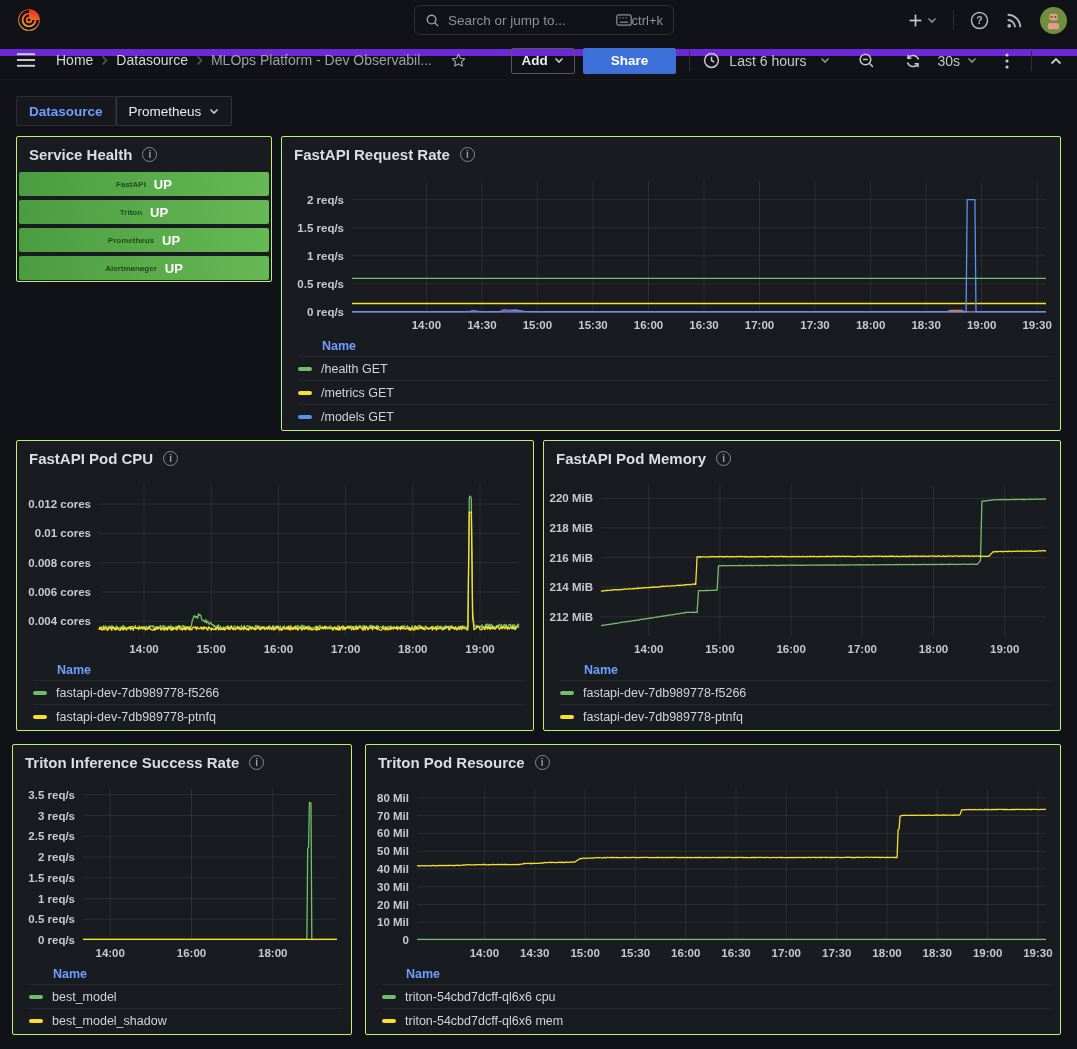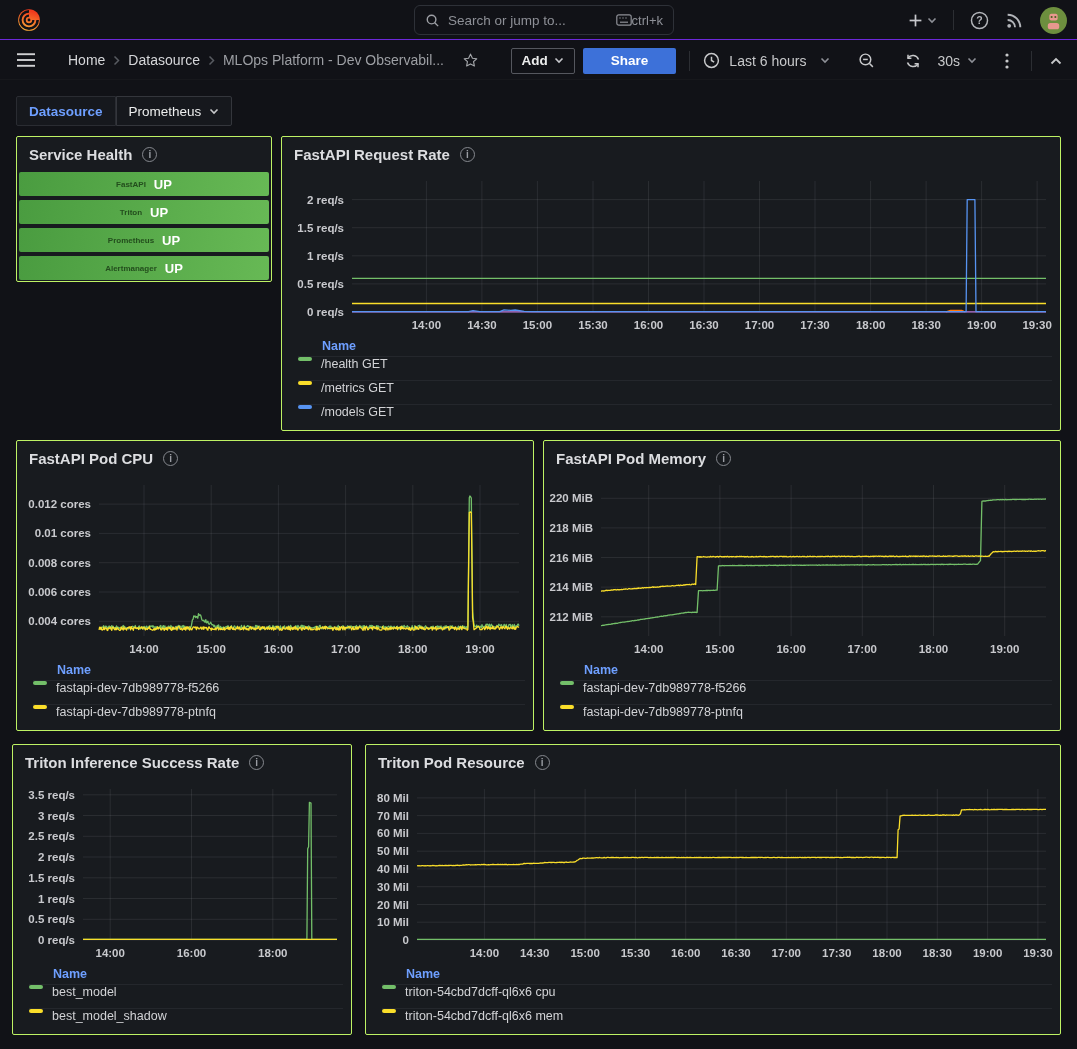--- a/index.html
+++ b/index.html
@@ -1,30 +1,30 @@
 <!DOCTYPE html>
 <html><head>
 <meta charset="utf-8">
 <style>
 *{margin:0;padding:0;box-sizing:border-box}
 html,body{width:1077px;height:1049px;background:#111217;font-family:"Liberation Sans",sans-serif;color:#ccccdc;overflow:hidden;position:relative}
 svg{display:block}
 
-.topnav{position:absolute;left:0;top:0;width:1077px;height:40px;border-bottom:1px solid #6d28d9}
+.topnav{position:absolute;left:0;top:0;width:1077px;height:56px;border-bottom:7px solid #6d28d9}
 .logo{position:absolute;left:16px;top:7px;width:26px;height:26px}
 .search{position:absolute;left:414px;top:5px;width:260px;height:30px;border:1px solid #2e3138;border-radius:6px;display:flex;align-items:center;padding:0 10px;gap:8px}
 .search .ph{color:#8e9097;font-size:13.5px}
 .search .short{margin-left:auto;display:flex;align-items:center;color:#8e9097;font-size:13px}
 .nav-right{position:absolute;right:10px;top:0;height:40px;display:flex;align-items:center;gap:16px}
 .plusgrp{display:flex;align-items:center;gap:4px;color:#c7c8cc}
 .divv{width:1px;height:20px;background:#2c2e33}
 
 .crumbbar{position:absolute;left:0;top:41px;width:1077px;height:39px;display:flex;align-items:center;border-bottom:1px solid #17181c}
 .burger{margin-left:16px}
-.crumbs{display:flex;align-items:center;gap:8px;margin-left:32px;font-size:14px}
+.crumbs{display:flex;align-items:center;gap:8px;margin-left:20px;font-size:14px}
 .crumb-link{color:#d5d6d9}
 .crumb-cur{color:#9d9fa4}
 .star{margin-left:10px}
 .bar-right{position:absolute;right:15px;top:0;height:39px;display:flex;align-items:center}
 .btn-add{height:26px;display:flex;align-items:center;gap:6px;padding:0 10px;border:1px solid #55575e;border-radius:2px;color:#eceded;font-size:13.5px;font-weight:600}
 .btn-share{height:26px;display:flex;align-items:center;padding:0 28px;border-radius:2px;color:#fff;font-size:13.5px;font-weight:600;margin-left:8px}
 .tsep{width:1px;height:20px;background:#2c2e33;margin:0 13px}
 .timegrp{display:flex;align-items:center;gap:9px;color:#c7c8ca;font-size:14px;font-weight:500}
 .icnbtn{display:flex;align-items:center;color:#c7c8ca;font-size:14px;font-weight:500}
 
@@ -33,21 +33,21 @@
 .chip.lbl{color:#6e9fff;font-weight:600;border-radius:2px 0 0 2px}
 .chip.val{color:#eceded;font-weight:500;border-left:none;border-radius:0 2px 2px 0;gap:8px;border:1px solid #34363c}
 
 .panel{position:absolute;background:#181b1f;border:1px solid #bef264;border-radius:2px;display:flex;flex-direction:column}
 .phead{height:34px;display:flex;align-items:center;gap:10px;flex:none;padding:0 12px}
 .ptitle{color:#dcdde0;font-size:15px;font-weight:700}
 .info{width:15px;height:15px;border-radius:50%;border:1.5px solid #85888e;color:#9a9da3;font-size:10px;font-weight:700;display:flex;align-items:center;justify-content:center}
 .chart{flex:1;position:relative;overflow:hidden}
 .legend{flex:none;padding:0 8px 2px 16px}
 .lname{color:#6e9fff;font-size:12.5px;font-weight:700;height:20px;display:flex;align-items:center;padding-left:24px}
-.lrow{display:flex;gap:9px;height:24px;border-top:1px solid rgba(204,204,220,.07);font-size:12.5px;color:#d2d3d6}
+.lrow{display:flex;align-items:center;gap:9px;height:24px;border-top:1px solid rgba(204,204,220,.07);font-size:12.5px;color:#d2d3d6}
 .sw{width:14px;height:4px;border-radius:2px;flex:none}
 
 .sbars{padding:1px 2px;display:flex;flex-direction:column;gap:4px}
 .sbar{height:24px;border-radius:2px;background:linear-gradient(100deg,#4a9c40,#67b955);display:flex;align-items:center;justify-content:center;gap:8px}
 .sname{font-size:8px;font-weight:700;color:#234d1d}
 .sup{font-size:13px;font-weight:700;color:#fff}
 </style>
 </head>
 <body>
 

